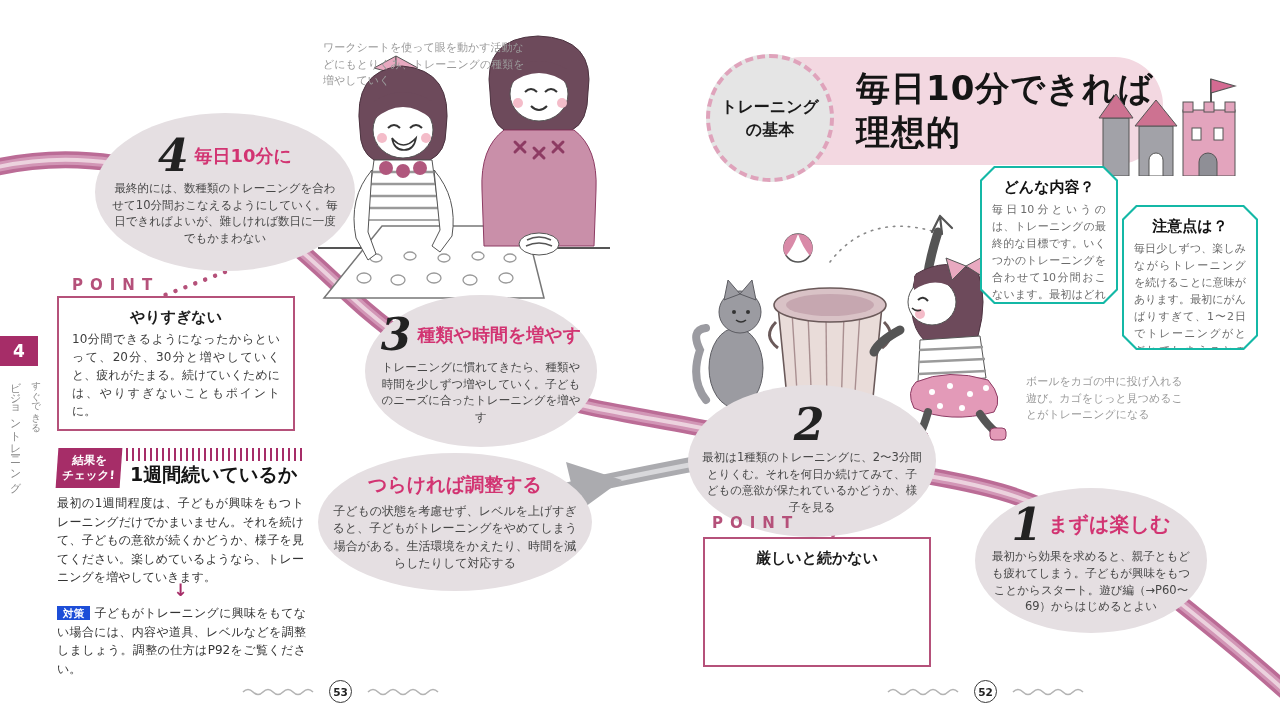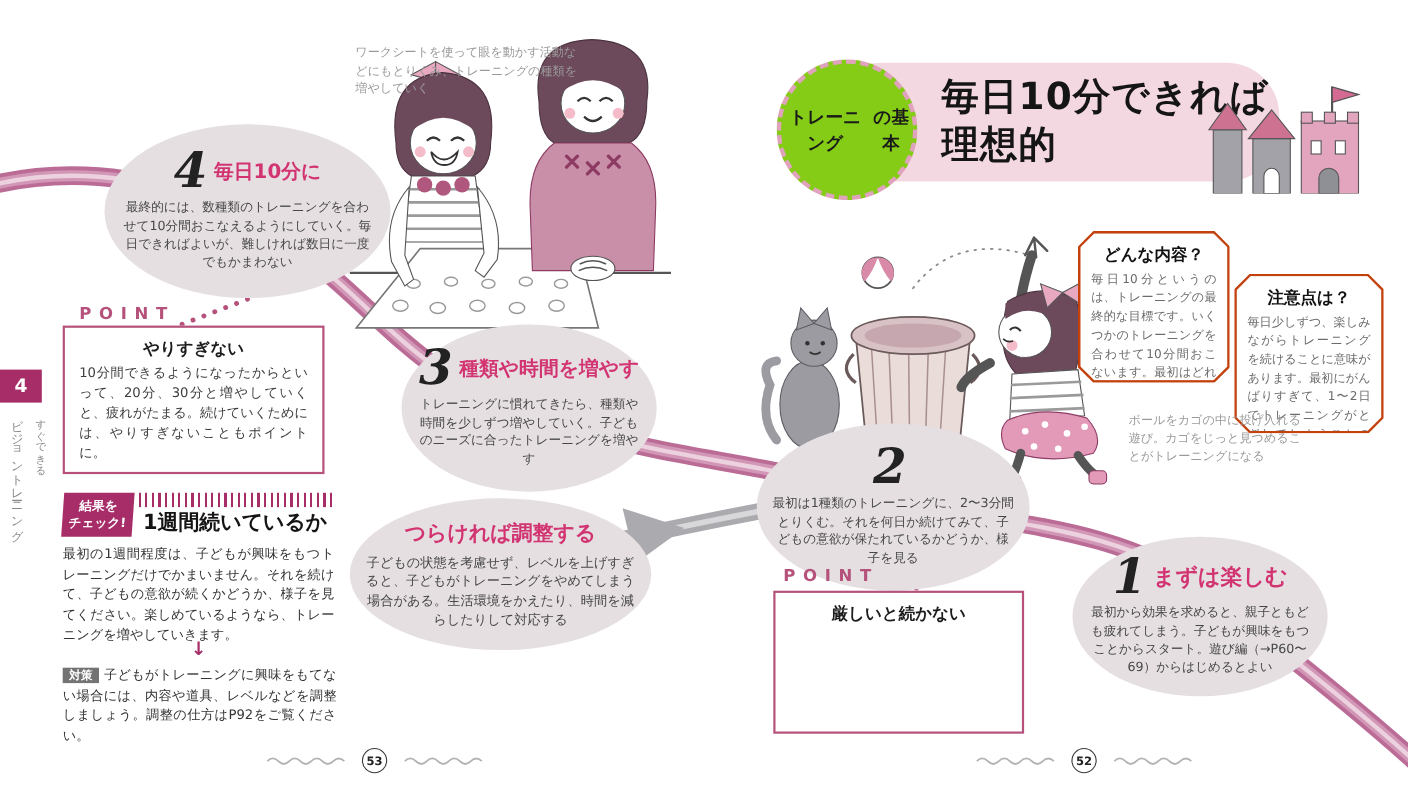--- a/index.html
+++ b/index.html
@@ -1,28 +1,28 @@
 <!DOCTYPE html>
 <html><head>
 <meta charset="utf-8">
 <style>
   html,body{margin:0;padding:0;}
   body{font-family:"DejaVu Sans",sans-serif;background:#ffffff;}
   #page{position:relative;width:1280px;height:725px;background:#fff;overflow:hidden;}
   .abs{position:absolute;}
   
   .header-band{left:753px;top:57px;width:410px;height:108px;background:#f3d8e1;border-radius:48px;z-index:0;}
-  .badge-circle{left:706px;top:54px;width:120px;height:120px;background:#84cc16;border:4px dashed #dfa3bb;
-    border-radius:50%;display:flex;flex-direction:row;align-items:center;justify-content:center;
+  .badge-circle{left:706px;top:54px;width:120px;height:120px;background:#e5e5e5;border:4px dashed #dfa3bb;
+    border-radius:50%;display:flex;flex-direction:column;align-items:center;justify-content:center;
     font-weight:bold;font-size:16px;color:#1a1a1a;z-index:2;line-height:1.45;text-align:center;}
   .main-title{left:856px;top:66px;width:320px;font-size:34px;font-weight:800;color:#151515;
     line-height:1.3;letter-spacing:1px;z-index:2;}
   
-  .info-outer{background:#c2410c;z-index:3;
-    clip-path:polygon(14px 0,calc(100% - 14px) 0,100% 14px,100% calc(100% - 14px),calc(100% - 14px) 100%,14px 100%,0 calc(100% - 14px),0 14px);margin-top:44px;}
+  .info-outer{background:#14b8a6;z-index:3;
+    clip-path:polygon(14px 0,calc(100% - 14px) 0,100% 14px,100% calc(100% - 14px),calc(100% - 14px) 100%,14px 100%,0 calc(100% - 14px),0 14px);}
   .info-inner{position:absolute;left:2px;top:2px;right:2px;bottom:2px;background:#fff;padding:8px 10px 6px;
     clip-path:polygon(13px 0,calc(100% - 13px) 0,100% 13px,100% calc(100% - 13px),calc(100% - 13px) 100%,13px 100%,0 calc(100% - 13px),0 13px);}
   .info-title{font-size:15px;font-weight:bold;color:#111;text-align:center;margin:2px 0 4px;}
   .info-body{font-size:11px;color:#6b6b6b;line-height:1.55;text-align:justify;}
   
   .bubble{background:#e5dfe2;border-radius:50%;display:flex;flex-direction:column;align-items:center;
     justify-content:center;text-align:center;z-index:3;padding:6px 14px;box-sizing:border-box;}
   .bubble-head{display:flex;align-items:center;justify-content:center;}
   .step-num{font-family:"DejaVu Serif",serif;font-style:italic;font-weight:bold;font-size:44px;
     line-height:0.85;color:#222;margin-right:6px;}
@@ -37,21 +37,21 @@
   
   .check-badge{left:57px;top:448px;width:64px;height:40px;background:#a62d68;color:#fff;font-weight:bold;
     font-size:11.5px;display:flex;flex-direction:column;align-items:center;justify-content:center;
     line-height:1.3;z-index:3;transform:skewX(-4deg);}
   .check-stripes{left:126px;top:448px;width:176px;height:13px;z-index:3;
     background:repeating-linear-gradient(90deg,#a62d68 0 2px,transparent 2px 6px);}
   .check-title{left:130px;top:462px;font-size:19px;font-weight:bold;color:#141414;z-index:3;}
   .check-body{left:57px;top:494px;width:247px;font-size:12px;color:#333;line-height:1.55;text-align:justify;z-index:3;}
   .check-arrow{left:57px;top:580px;width:247px;text-align:center;color:#a62d68;font-size:17px;font-weight:bold;z-index:3;}
   .measure{left:57px;top:604px;width:249px;font-size:12px;color:#333;line-height:1.55;text-align:justify;z-index:3;}
-  .measure-badge{background:#737373;color:#fff;font-size:10.5px;font-weight:bold;padding:1px 6px;margin-right:4px;}
+  .measure-badge{background:#1d4ed8;color:#fff;font-size:10.5px;font-weight:bold;padding:1px 6px;margin-right:4px;}
   
   .side-tab{left:0;top:336px;width:38px;height:30px;background:#a62d68;color:#fff;font-weight:bold;
     font-size:17px;display:flex;align-items:center;justify-content:center;z-index:3;}
   .side-vert{left:4px;top:374px;height:160px;writing-mode:vertical-rl;color:#8a8a8a;z-index:3;line-height:1.35;}
   .side-vert .small{font-size:9.5px;margin-left:2px;}
   .side-vert .big{font-size:11px;}
   
   .anno{color:#9a9a9a;font-size:11px;line-height:1.5;z-index:3;}
   .footer{display:flex;align-items:center;gap:15px;z-index:3;}
   .pagenum{width:21px;height:21px;border:1.6px solid #3a3a3a;border-radius:50%;display:flex;align-items:center;

